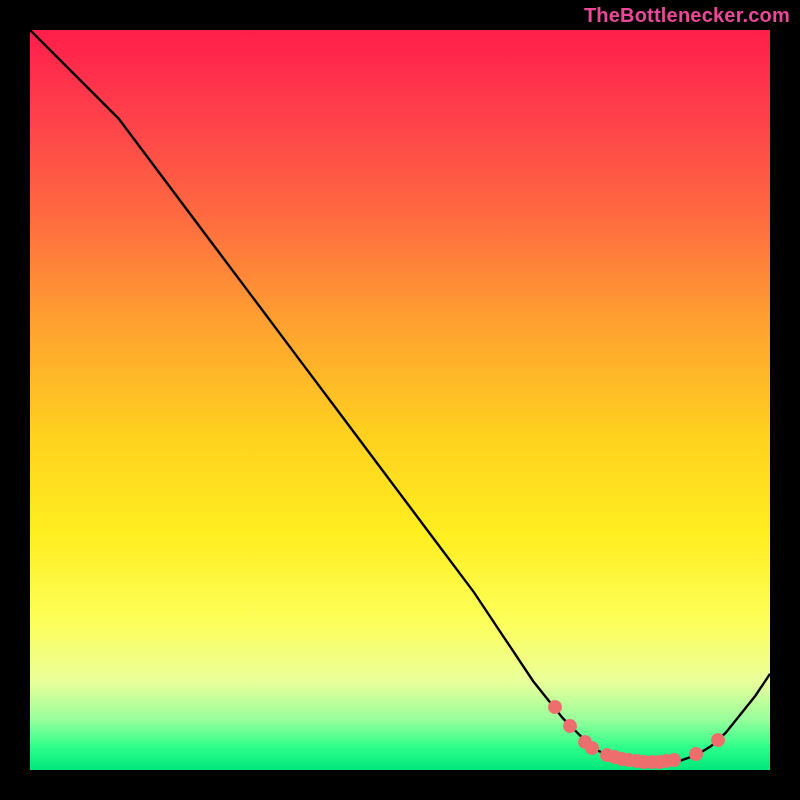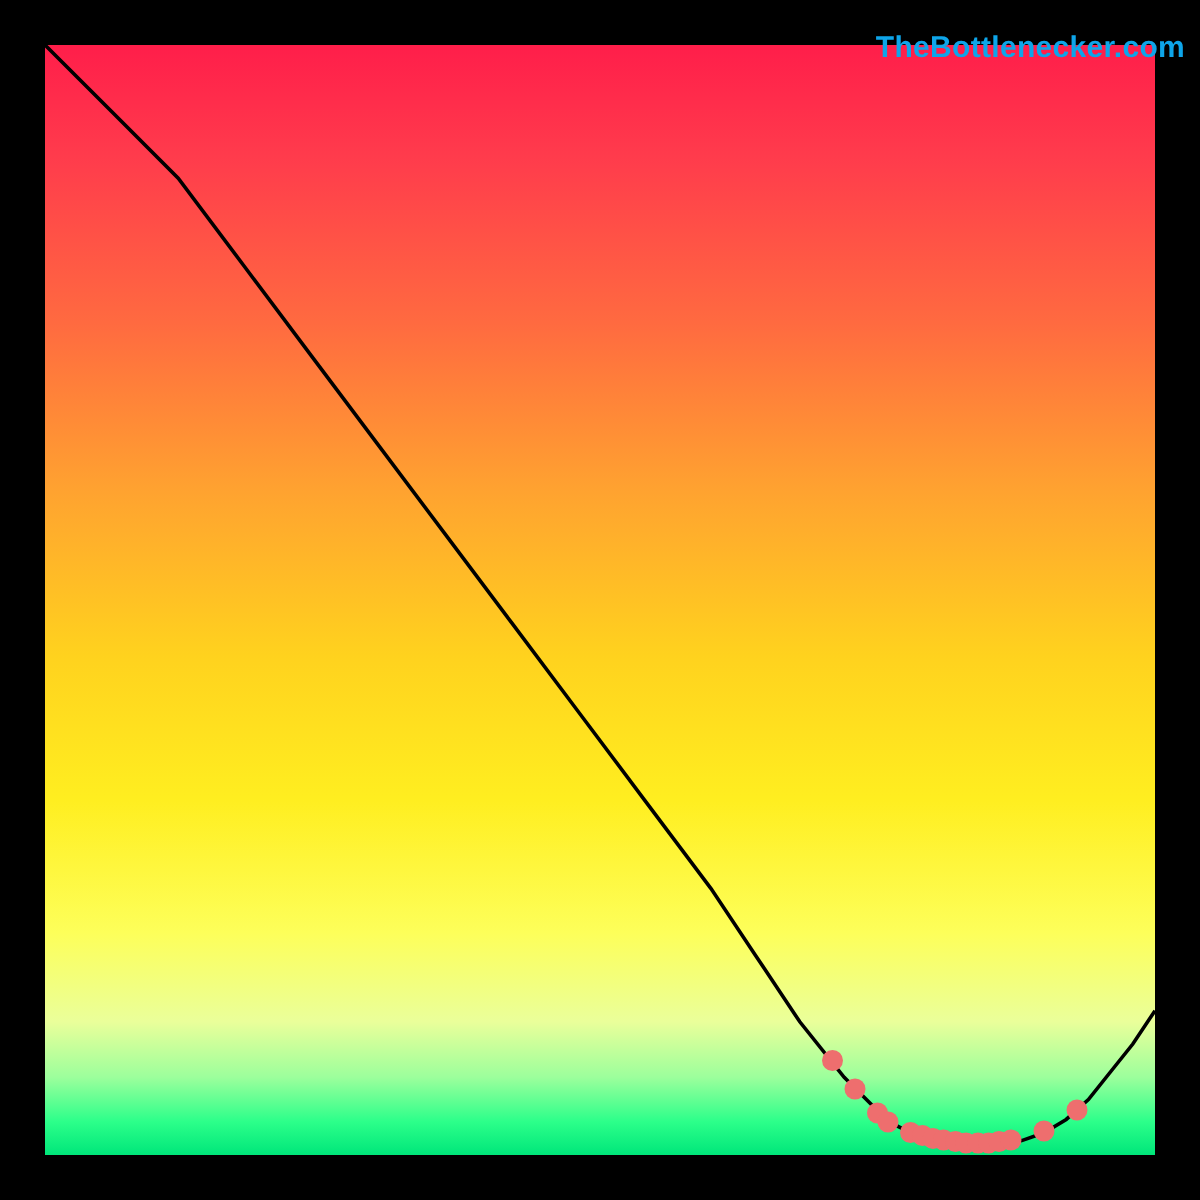--- a/index.html
+++ b/index.html
@@ -12,23 +12,23 @@
     font-family: Arial, Helvetica, sans-serif;
   }
   .frame {
     position: relative;
     width: 800px;
     height: 800px;
     background: #000;
   }
   .attribution {
     position: absolute;
-    top: 21px;
+    top: 4px;
     right: 10px;
-    color: #0ea5e9;
+    color: #ec4899;
     font-size: 20px;
     font-weight: 600;
     letter-spacing: 0.2px;
     z-index: 5;
   }
   .plot-area {
     position: absolute;
     left: 30px;
     top: 30px;
     width: 740px;

